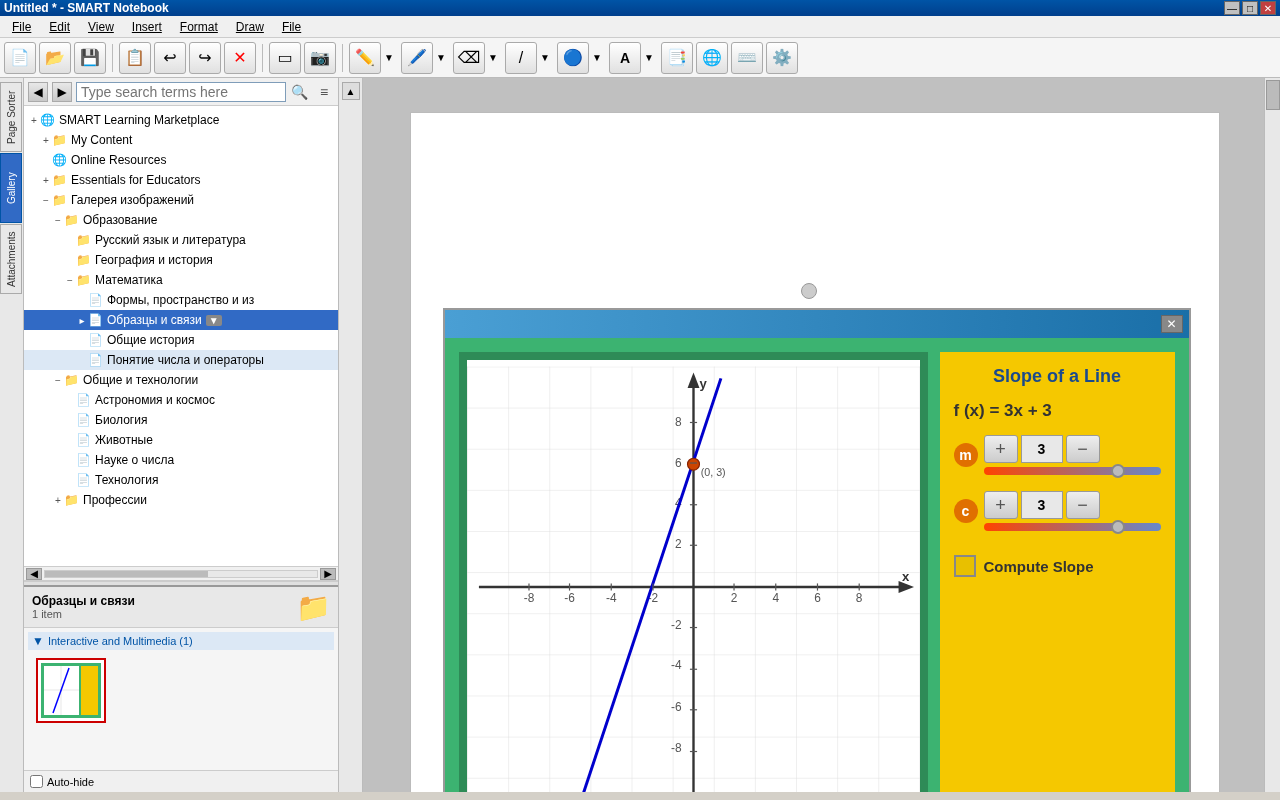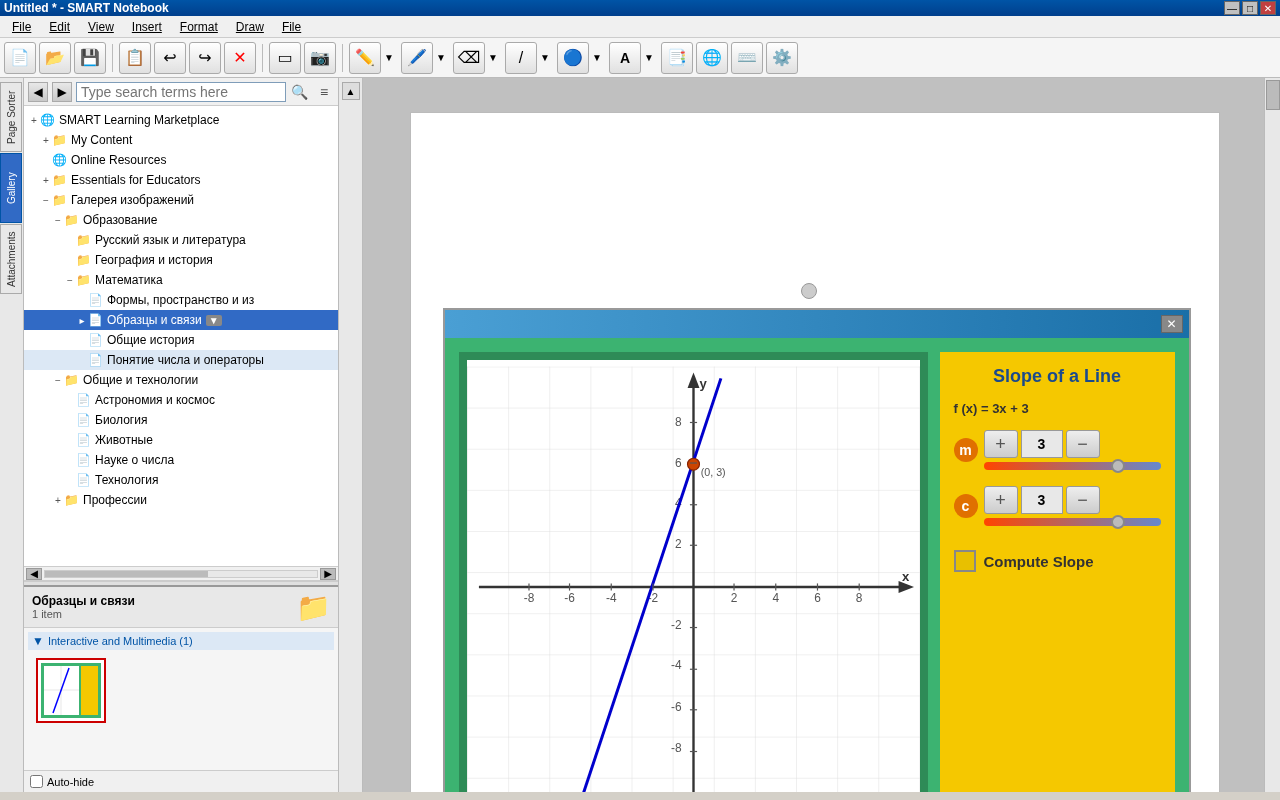--- a/index.html
+++ b/index.html
@@ -720,21 +720,21 @@
                 <line x1="187" y1="288" x2="193" y2="288" stroke="#555" stroke-width="1"></line>
                 <line x1="187" y1="323" x2="193" y2="323" stroke="#555" stroke-width="1"></line>
               </svg>
             </div>
           </div>
 
           <div class="control-panel" style="width:235px;background:#f5c800;padding:14px;display:flex;flex-direction:column;gap:10px;">
 
             <div class="panel-title" style="color:#1a4a8c;font-size:18px;font-weight:bold;text-align:center;">Slope of a Line</div>
 
-            <div class="formula-display" style="font-size:13px;font-weight:bold;color:#333;margin:4px 0;">f (x) = 3x + 3</div>
+            <div class="formula-display" style="font-size:17px;font-weight:bold;color:#333;margin:4px 0;">f (x) = 3x + 3</div>
 
             <div class="slider-row" style="display:flex;align-items:center;gap:6px;">
               <div class="slider-label" style="width:24px;height:24px;background:#e07000;border-radius:50%;display:flex;align-items:center;justify-content:center;font-weight:bold;color:white;font-size:14px;">
                 <span>m</span>
               </div>
               <div style="flex:1;">
                 <div style="display:flex;align-items:center;gap:3px;">
                   <div class="slider-btn" style="width:34px;height:28px;background:linear-gradient(to bottom,#eee,#ccc);border:1px solid #999;border-radius:3px;display:flex;align-items:center;justify-content:center;font-size:18px;cursor:pointer;color:#555;">+</div>
                   <div class="slider-value" style="width:42px;height:28px;background:#e8e8e8;border:1px solid #999;display:flex;align-items:center;justify-content:center;font-size:14px;font-weight:bold;">3</div>
                   <div class="slider-btn" style="width:34px;height:28px;background:linear-gradient(to bottom,#eee,#ccc);border:1px solid #999;border-radius:3px;display:flex;align-items:center;justify-content:center;font-size:18px;cursor:pointer;color:#555;">−</div>

